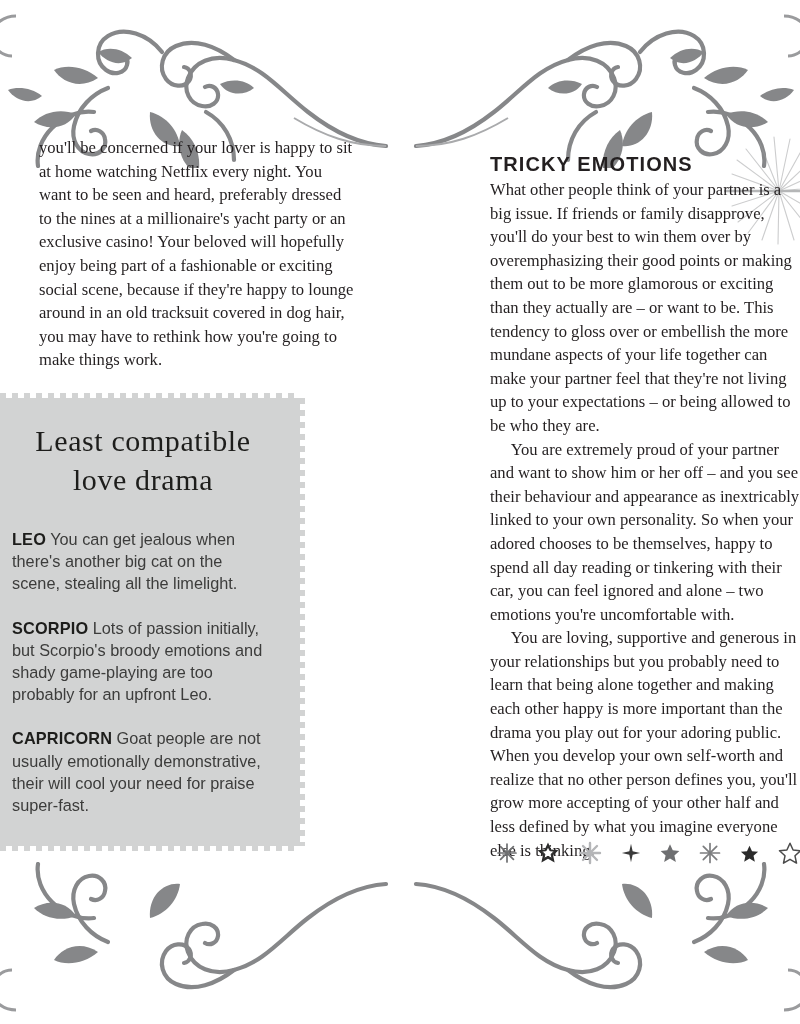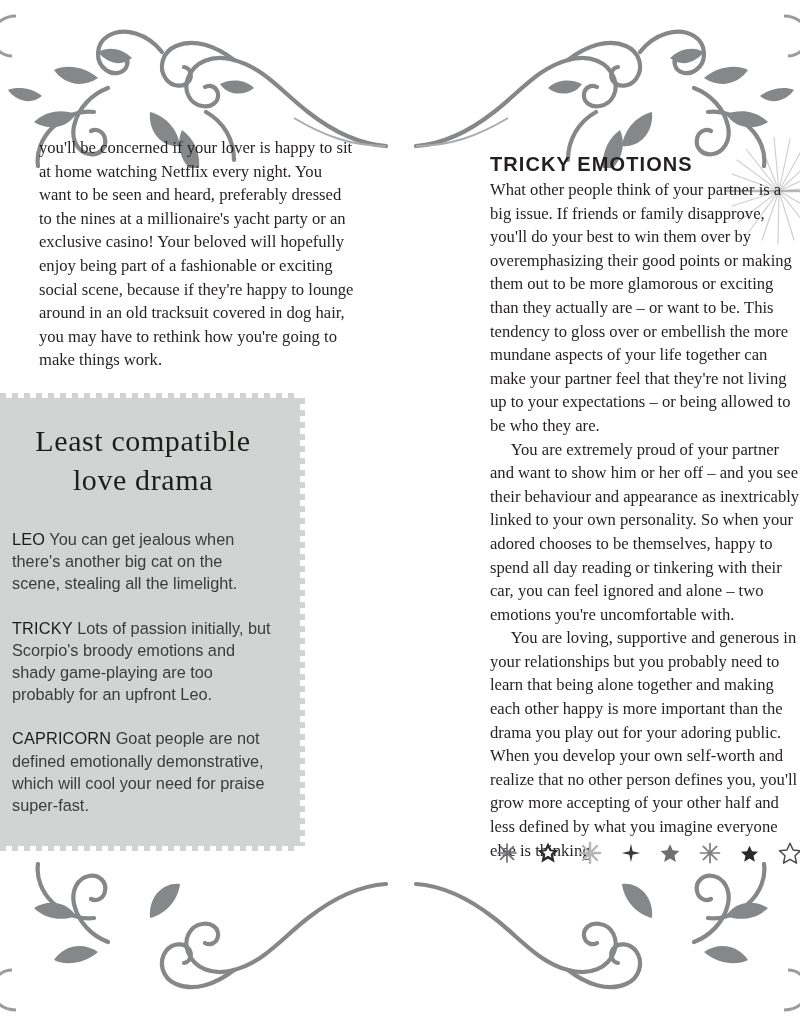--- a/index.html
+++ b/index.html
@@ -107,21 +107,21 @@
   }
   .panel-list{margin-top:30px;}
   .panel-item{
     font-family:"Liberation Sans",sans-serif;
     font-size:16.3px;
     line-height:22.2px;
     color:#3c3c3b;
     margin-bottom:22px;
   }
   .panel-item:last-child{margin-bottom:0;}
-  .sign{font-weight:normal;color:#1d1d1b;letter-spacing:.01em;}
+  .sign{font-weight:bold;color:#1d1d1b;letter-spacing:.01em;}
 
   
   .star-row{
     position:absolute;left:496px;top:836px;width:306px;height:34px;
     display:flex;align-items:center;justify-content:space-between;
   }
   .star-row .star{display:block;}
 </style>
 </head>
 <body>
@@ -270,24 +270,24 @@
 
     <div class="panel-inner">
       <div class="panel-title">Least compatible</div>
       <div class="panel-title">love drama</div>
 
       <div class="panel-list">
         <div class="panel-item">
           <span class="sign">LEO</span><span> You can get jealous when there's another big cat on the scene, stealing all the limelight.</span>
         </div>
         <div class="panel-item">
-          <span class="sign">TRICKY</span><span> Lots of passion initially, but Scorpio's broody emotions and shady game-playing are too probably for an upfront Leo.</span>
+          <span class="sign">SCORPIO</span><span> Lots of passion initially, but Scorpio's broody emotions and shady game-playing are too probably for an upfront Leo.</span>
         </div>
         <div class="panel-item">
-          <span class="sign">CAPRICORN</span><span> Goat people are not defined emotionally demonstrative, which will cool your need for praise super-fast.</span>
+          <span class="sign">CAPRICORN</span><span> Goat people are not usually emotionally demonstrative, their will cool your need for praise super-fast.</span>
         </div>
       </div>
     </div>
   </div>
 
   <div class="col-right">
     <h2 class="section-head">TRICKY EMOTIONS</h2>
     <div class="body-text">
       <p>What other people think of your partner is a big issue. If friends or family disapprove, you'll do your best to win them over by overemphasizing their good points or making them out to be more glamorous or exciting than they actually are – or want to be. This tendency to gloss over or embellish the more mundane aspects of your life together can make your partner feel that they're not living up to your expectations – or being allowed to be who they are.</p>
       <p class="indent">You are extremely proud of your partner and want to show him or her off – and you see their behaviour and appearance as inextricably linked to your own personality. So when your adored chooses to be themselves, happy to spend all day reading or tinkering with their car, you can feel ignored and alone – two emotions you're uncomfortable with.</p>

